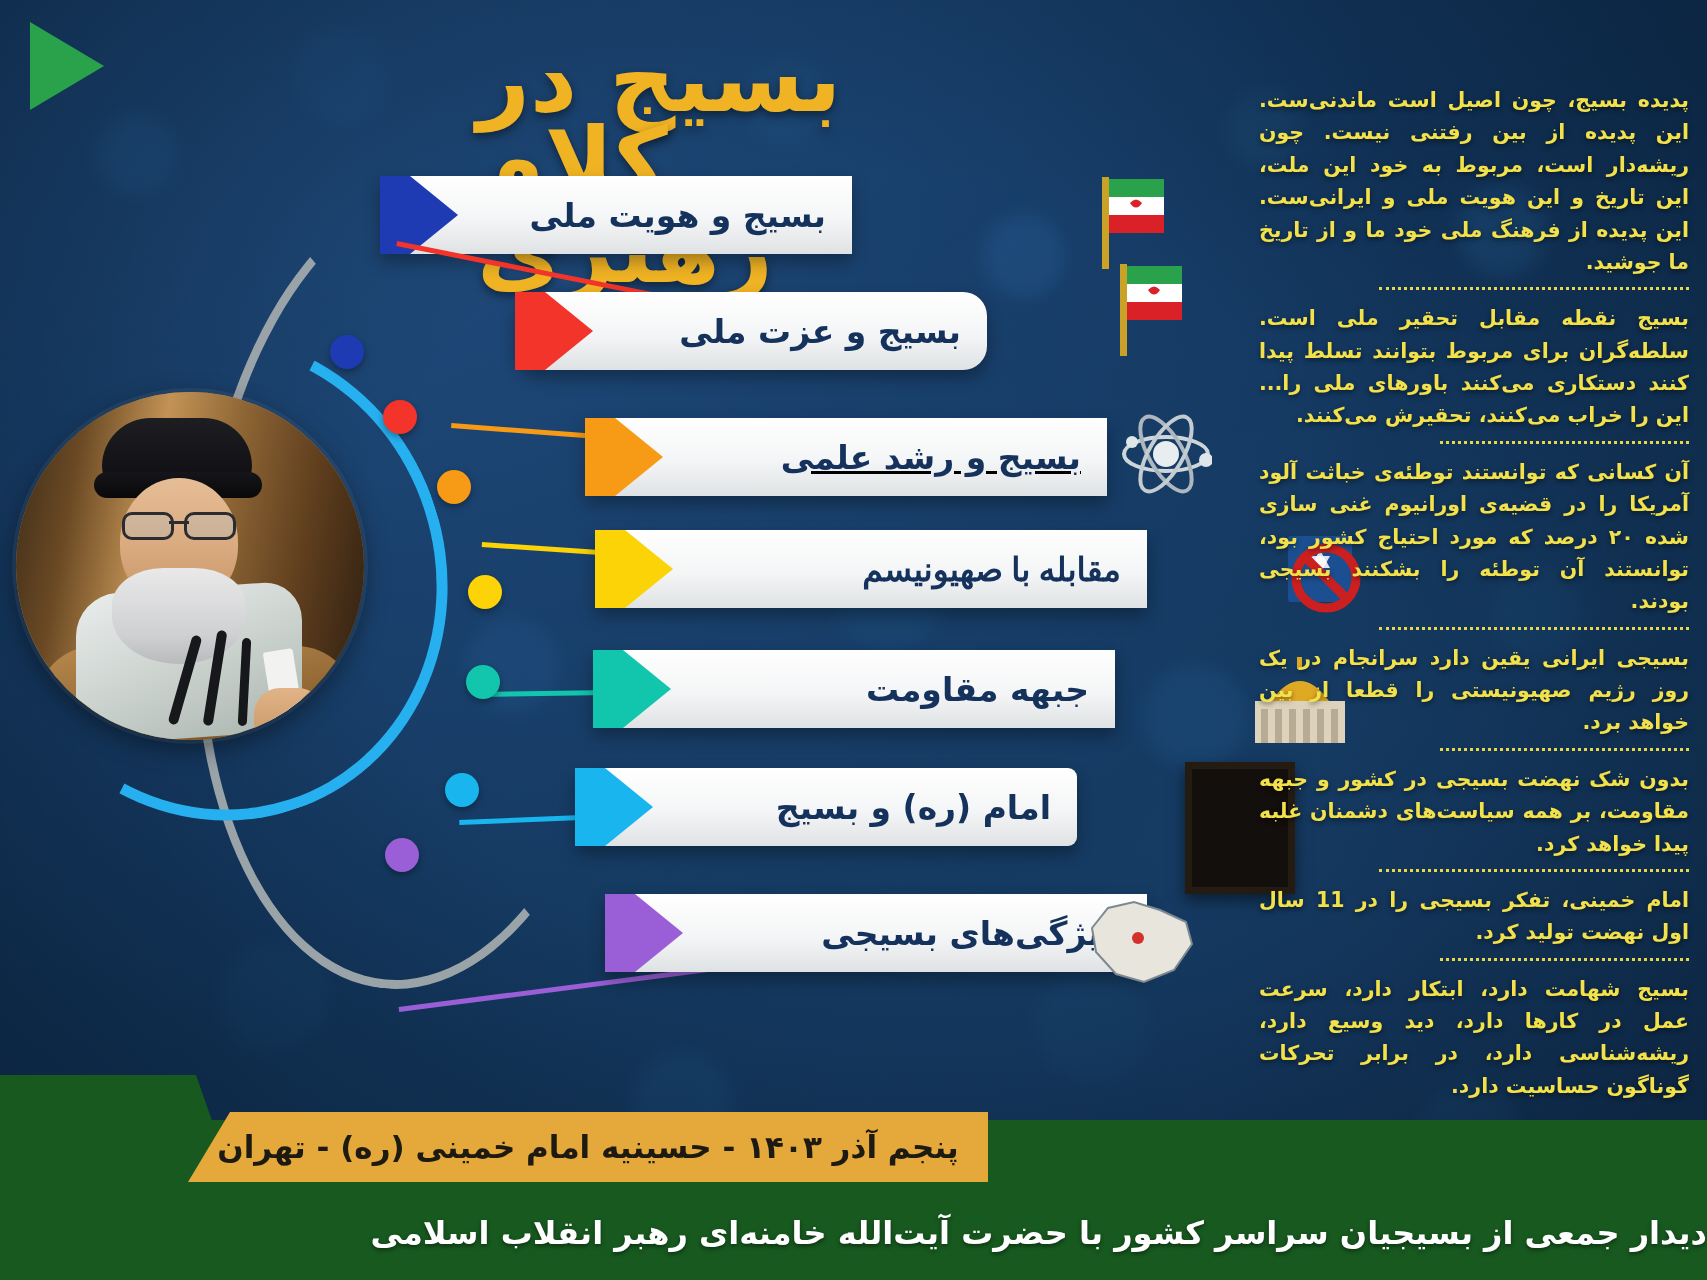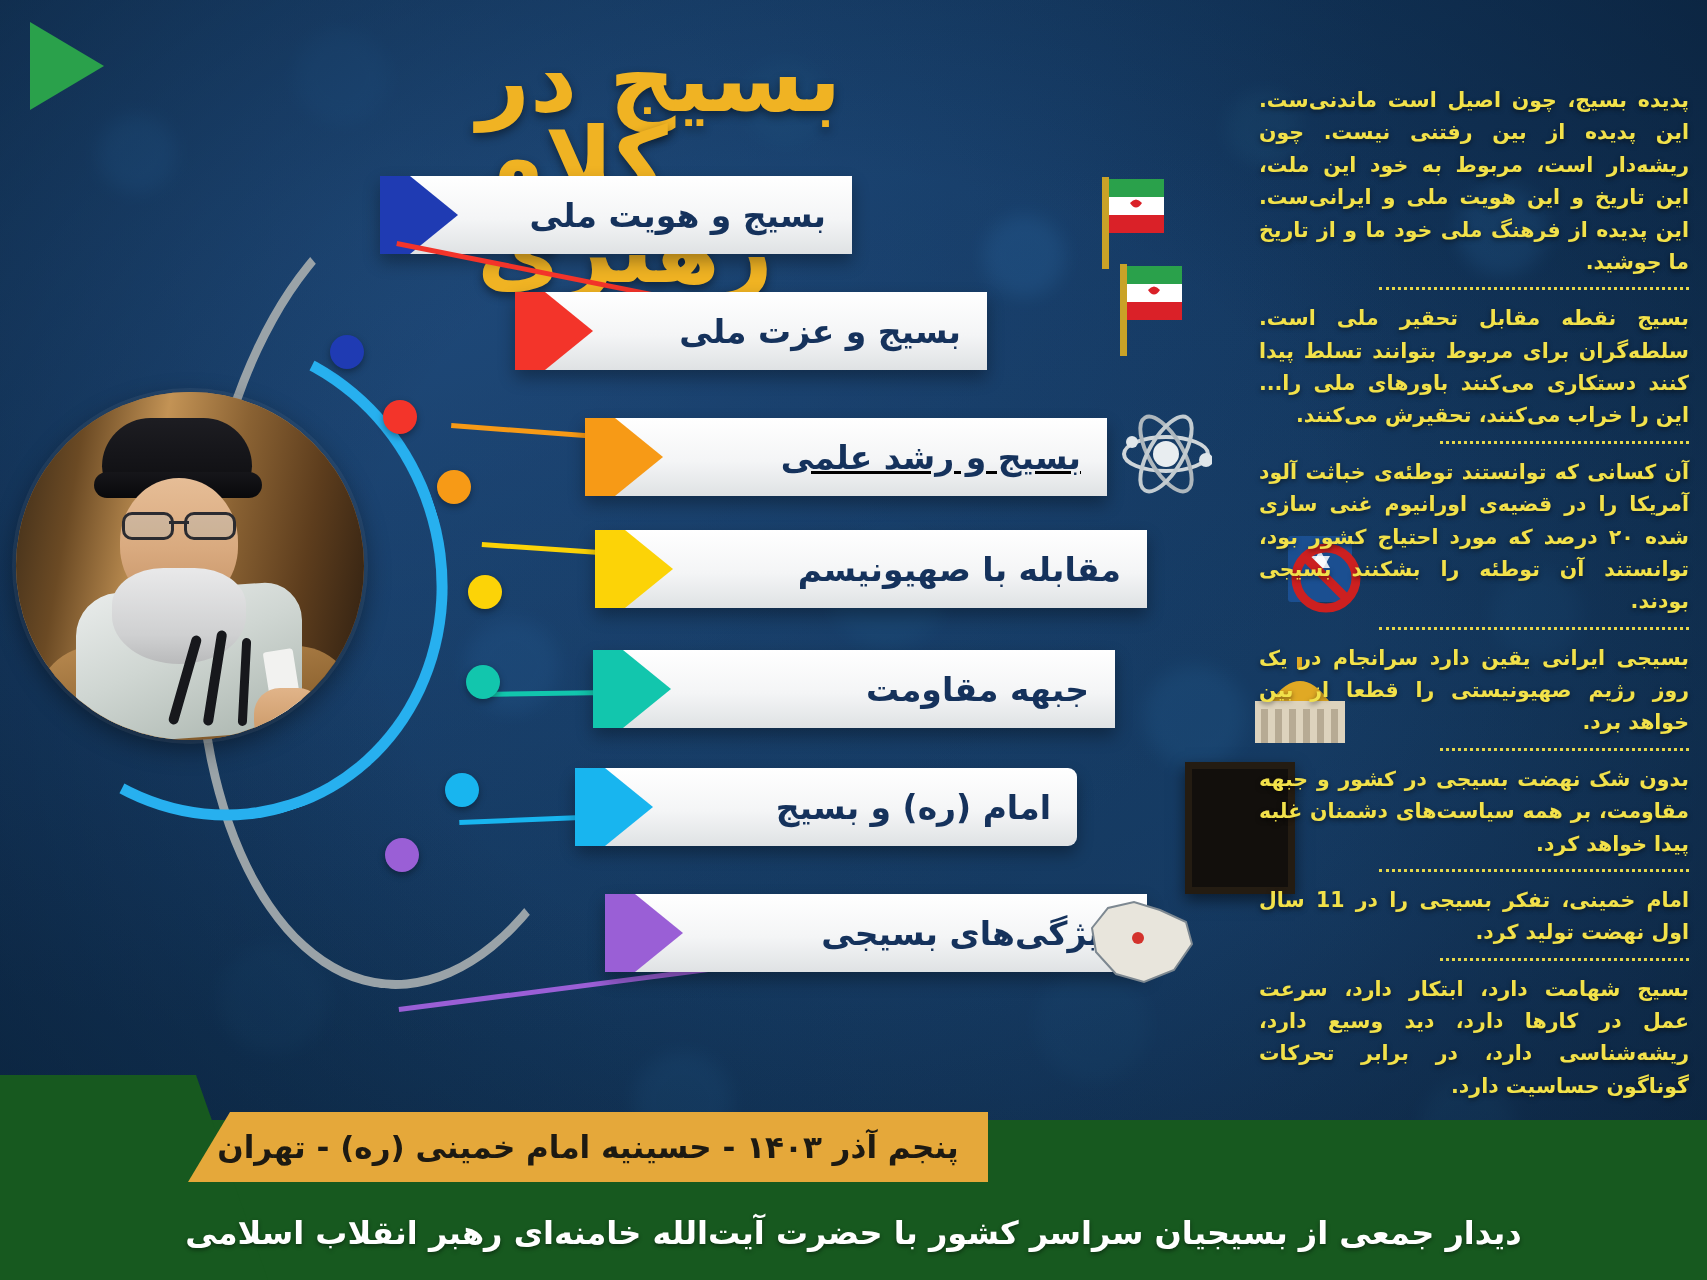--- a/index.html
+++ b/index.html
@@ -122,21 +122,21 @@
   .sep{height:0;border-top:3px dotted #f2e14a;margin:9px 0 12px auto;opacity:.95;}
 
   
   .green-corner{position:absolute;left:0;top:1075px;width:740px;height:205px;background:#17591f;
      clip-path:polygon(0 0,196px 0,268px 100%,0 100%);}
   .green-corner2{position:absolute;left:0;top:1120px;width:1707px;height:160px;background:#17591f;}
   .datebar{position:absolute;left:188px;top:1112px;width:800px;height:70px;background:#e5a83a;
      clip-path:polygon(42px 0,100% 0,100% 100%,0 100%);display:flex;align-items:center;justify-content:center;}
   .datebar span{font-size:31px;font-weight:bold;color:#1d1a12;white-space:nowrap;}
   .caption{position:absolute;left:0;top:1186px;width:1707px;height:94px;display:flex;align-items:center;
-     justify-content:center;}
+     justify-content:flex-start;}
   .caption span{font-size:32px;font-weight:bold;color:#ffffff;white-space:nowrap;
      text-shadow:0 2px 4px rgba(0,0,0,.45);}
 </style>
 </head>
 <body>
 
 <div id="poster">
   <div class="crowd"></div>
   <div class="vig"></div>
 
@@ -187,21 +187,21 @@
           <rect x="8" y="40" width="56" height="18" fill="#da2128"></rect>
           <path d="M30 28 q6 -7 12 0 q-6 9 -12 0z" fill="#da2128"></path>
           <rect x="2" y="2" width="7" height="92" fill="#c9a227"></rect>
         </svg></div>
       <div class="lead" style="left: 397px; top: 329px; width: 590px;">
         <div class="h" style="width: 150px; background: rgb(243, 52, 42); right: 0px;"></div>
         <div class="d" style="right: 150px; top: 0px; width: 448.714px; background: rgb(243, 52, 42); transform: rotate(11.3099deg);"></div>
       </div>
       <div class="dot" style="left: 383px; top: 400px; background: rgb(243, 52, 42);"></div>
       <div class="row" style="right: 720px; top: 292px;">
-        <div class="ribbon" style="width: 350px;">
+        <div class="ribbon" style="width: 350px; border-radius: 24px;">
           <div class="tip">
             <svg width="78" height="78" viewBox="0 0 78 78">
               <path d="M0 0 H30 L78 39 L30 78 H0 Z" fill="#f3342a"></path>
             </svg>
           </div>
           <div class="lbl">بسیج و عزت ملی</div>
         </div>
       </div>
       <div class="ico flag" style="left: 1118px; top: 262px;"><svg viewBox="0 0 78 96" width="78" height="96">
           <rect x="8" y="4" width="56" height="18" fill="#2aa14b"></rect>
@@ -231,21 +231,21 @@
           <ellipse cx="46" cy="46" rx="42" ry="17" fill="none" stroke="#c3ccd1" stroke-width="4" transform="rotate(-60 46 46)"></ellipse>
           <circle cx="46" cy="46" r="13" fill="#e8edf0"></circle>
           <circle cx="86" cy="52" r="7" fill="#dfe6ea"></circle>
           <circle cx="12" cy="34" r="6" fill="#dfe6ea"></circle>
         </svg></div>
       <div class="lead" style="left: 482px; top: 567px; width: 665px;">
         <div class="h" style="width: 300px; background: rgb(252, 211, 7); right: 0px;"></div>
         <div class="d" style="right: 300px; top: 0px; width: 365.855px; background: rgb(252, 211, 7); transform: rotate(3.91825deg);"></div>
       </div>
       <div class="dot" style="left: 468px; top: 575px; background: rgb(252, 211, 7);"></div>
-      <div class="row" style="right: 560px; top: 530px;">
+      <div class="row" style="right: 560px; top: 530px; font-family: Liberation Serif, serif;">
         <div class="ribbon" style="width: 430px;">
           <div class="tip">
             <svg width="78" height="78" viewBox="0 0 78 78">
               <path d="M0 0 H30 L78 39 L30 78 H0 Z" fill="#fcd307"></path>
             </svg>
           </div>
           <div class="lbl">مقابله با صهیونیسم</div>
         </div>
       </div>
       <div class="ico isr" style="left: 1282px; top: 532px;"><svg viewBox="0 0 86 86" width="86" height="86">

